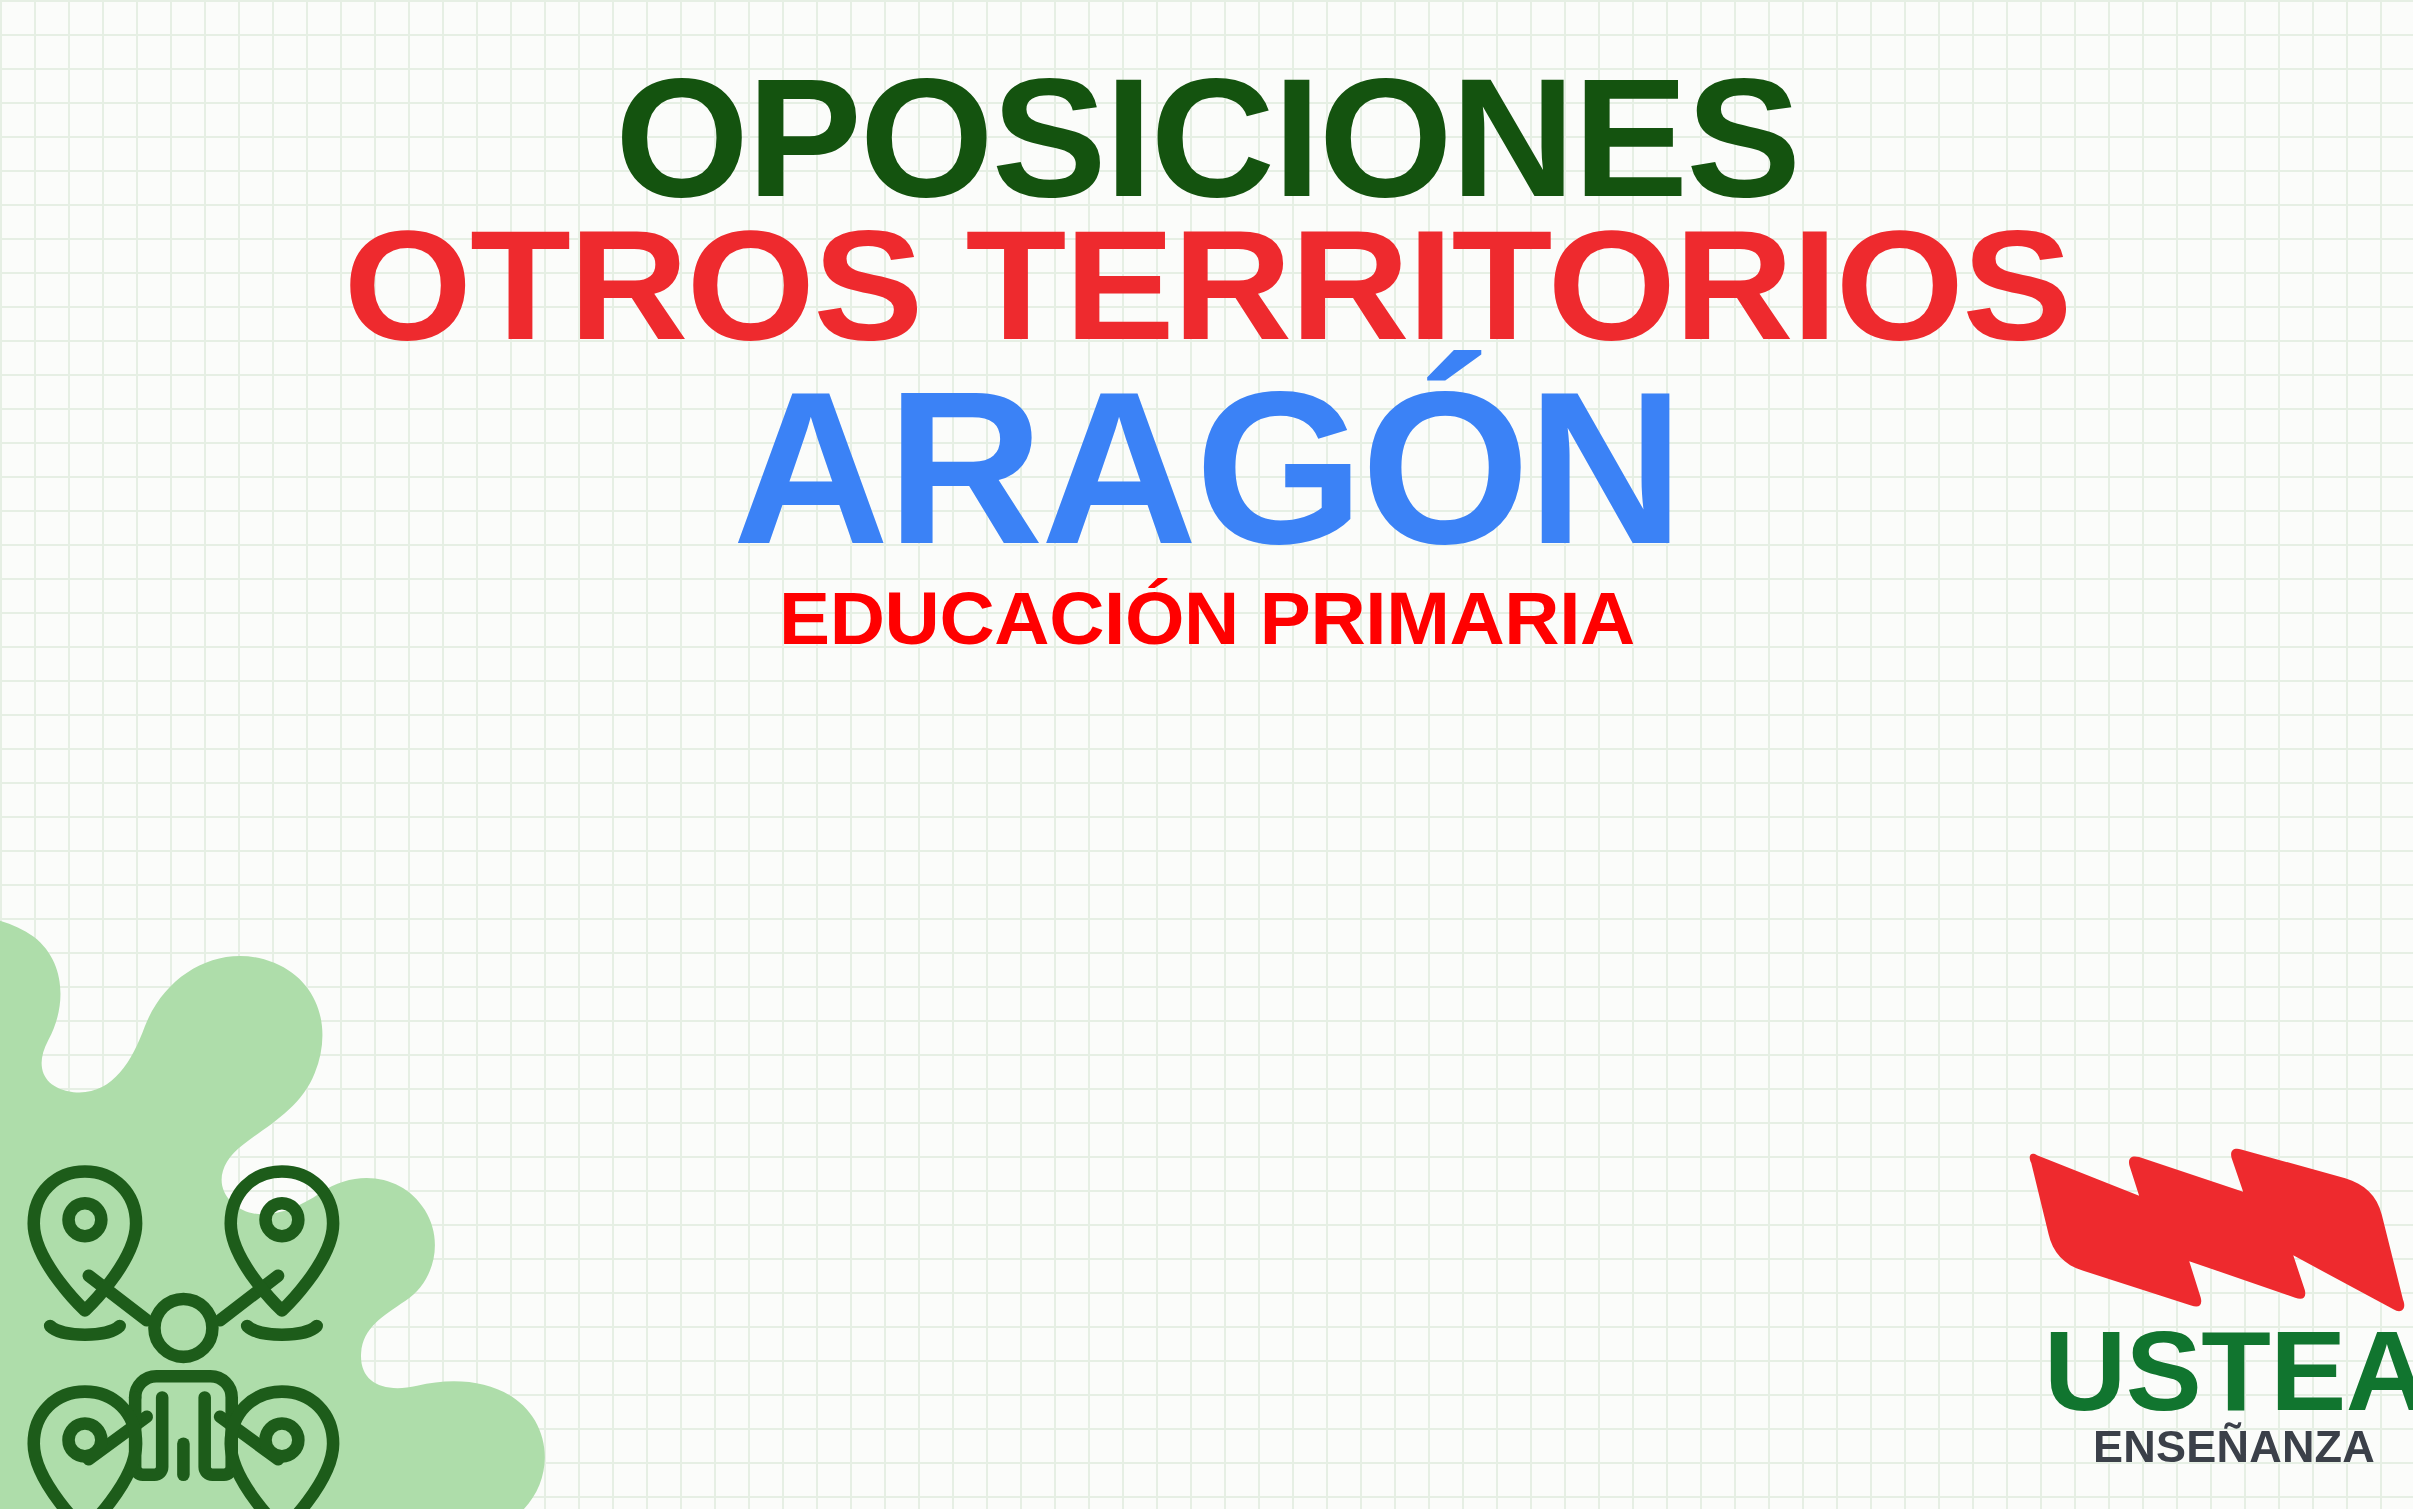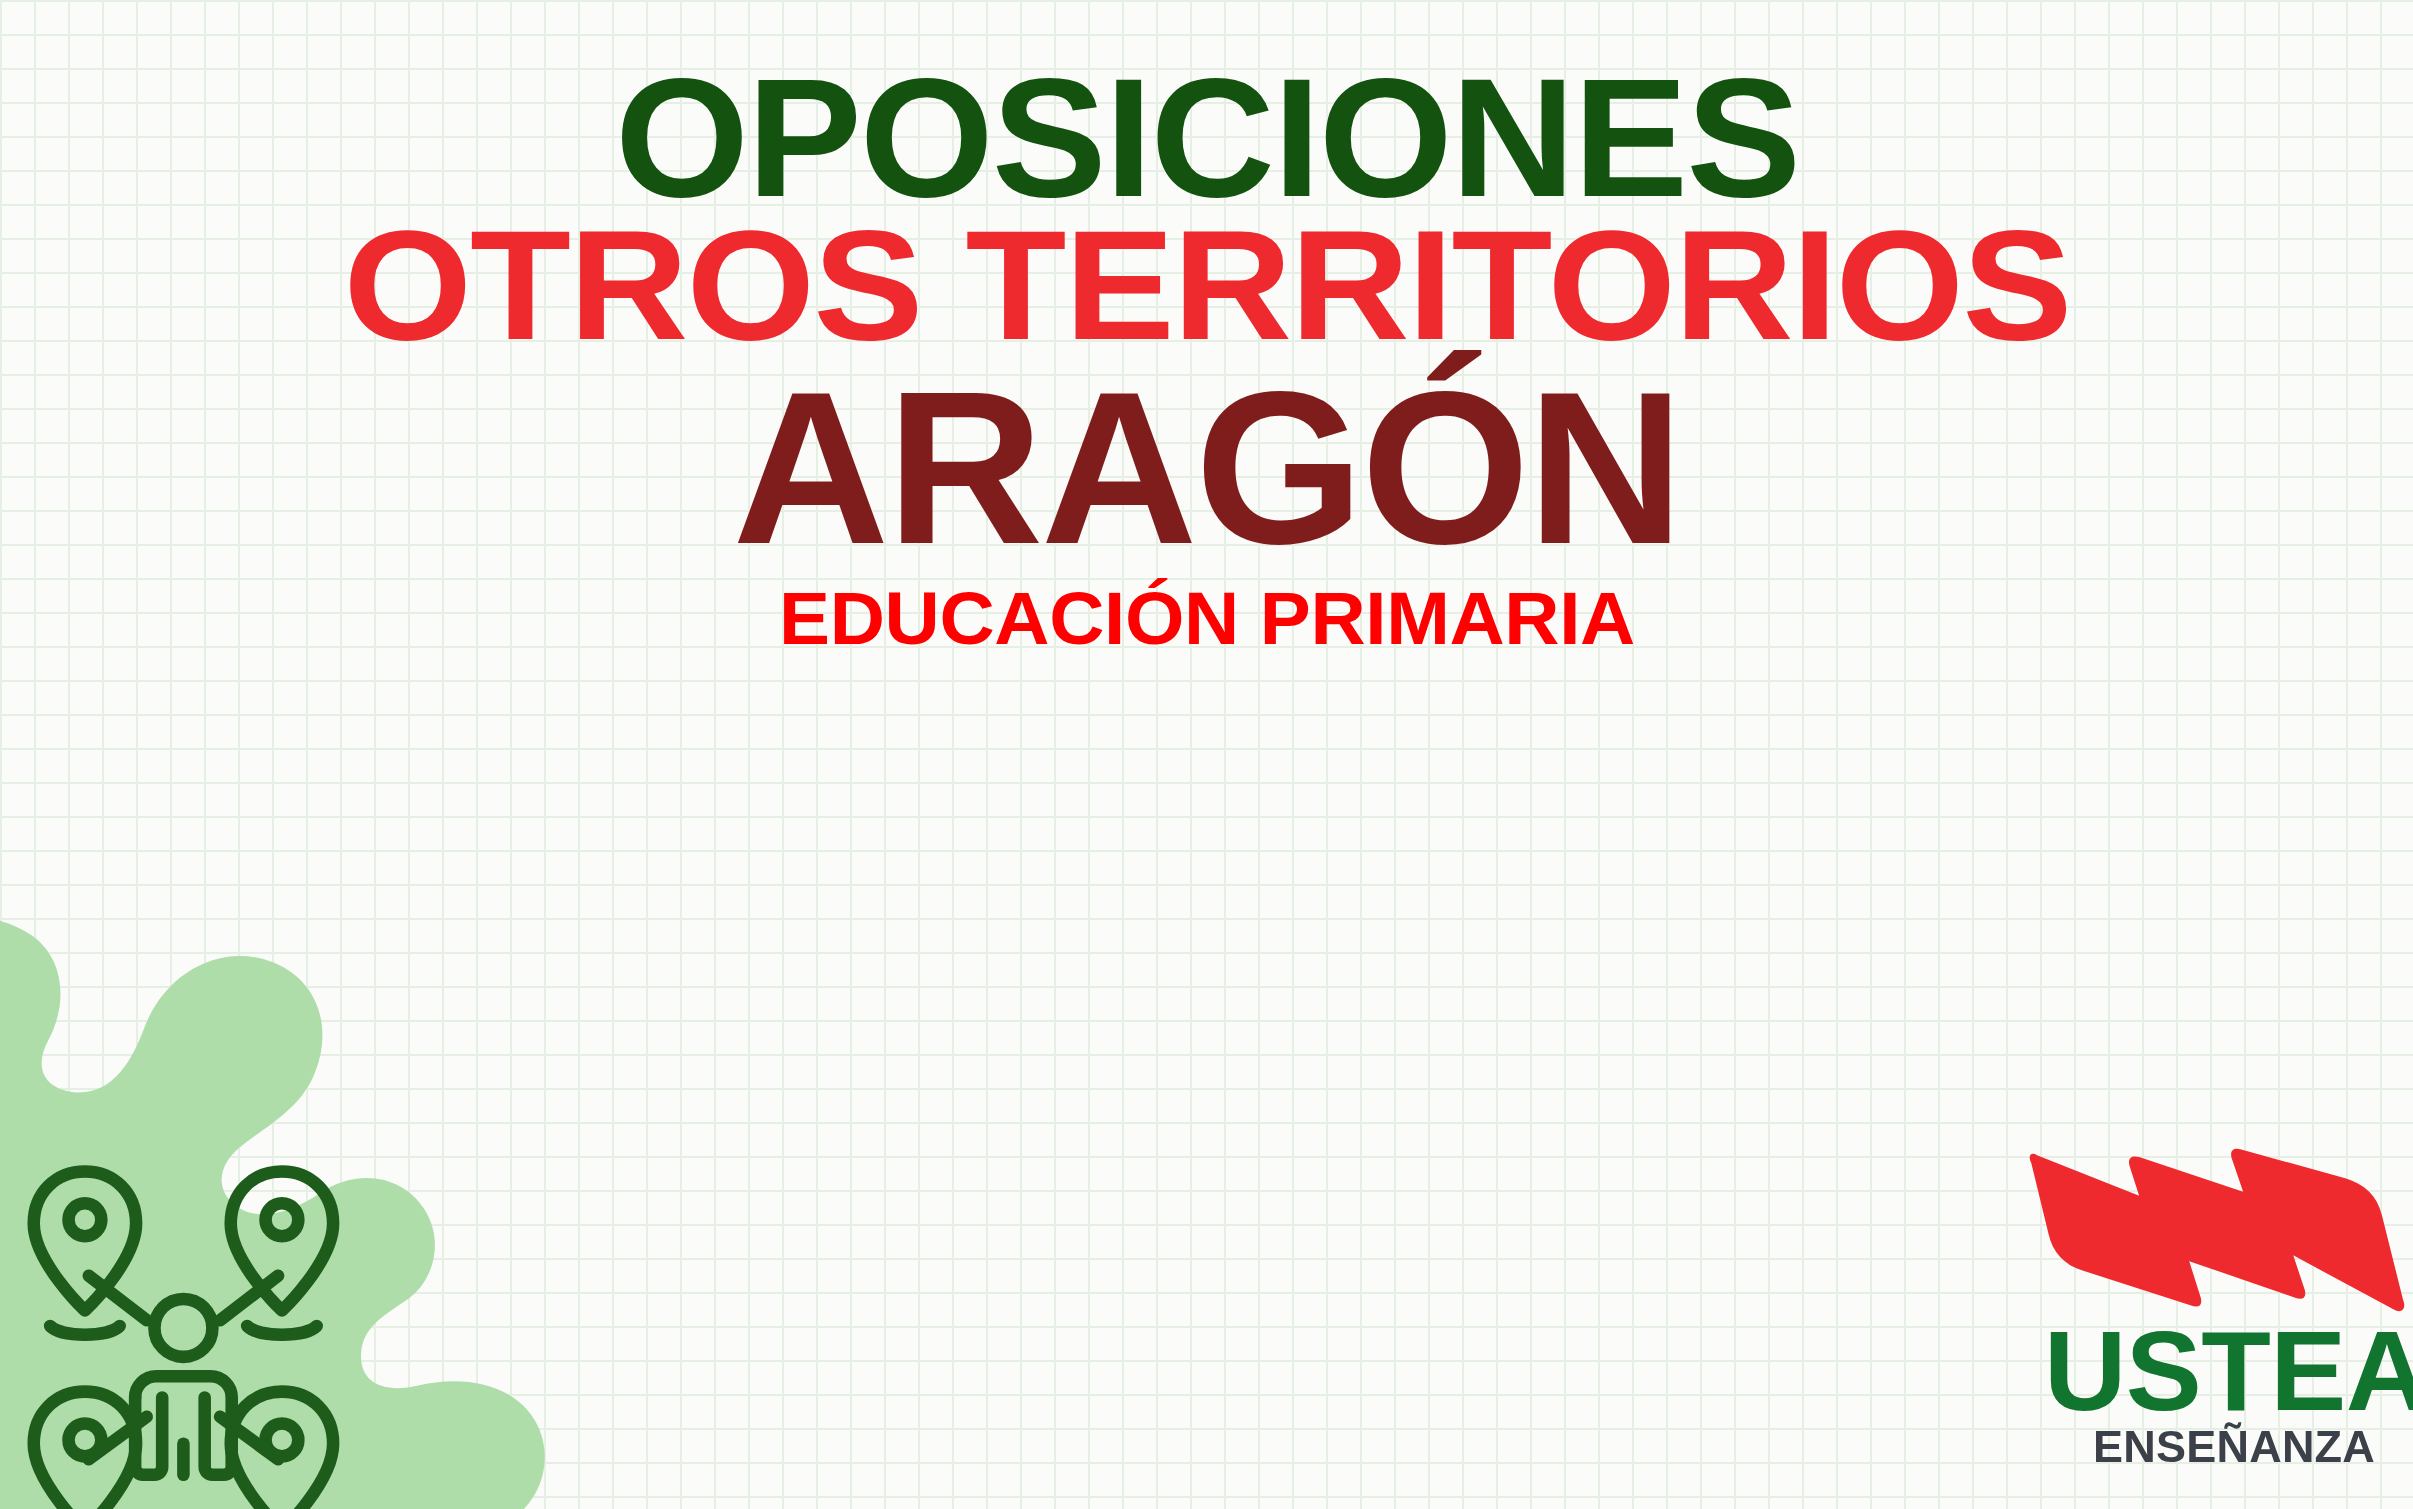--- a/index.html
+++ b/index.html
@@ -78,21 +78,21 @@
     color: #ee2a2e;
     transform: scaleX(1.06);
   }
 
   #title-line-3 {
     position: absolute;
     top: 369px;
     left: 0;
     right: 0;
     font-size: 217px;
-    color: #7f1d1d;
+    color: #3b82f6;
     transform: scaleX(1.0);
   }
 
   #subtitle-line {
     position: absolute;
     top: 584px;
     left: 0;
     right: 0;
     font-size: 75px;
     color: #ff0000;

